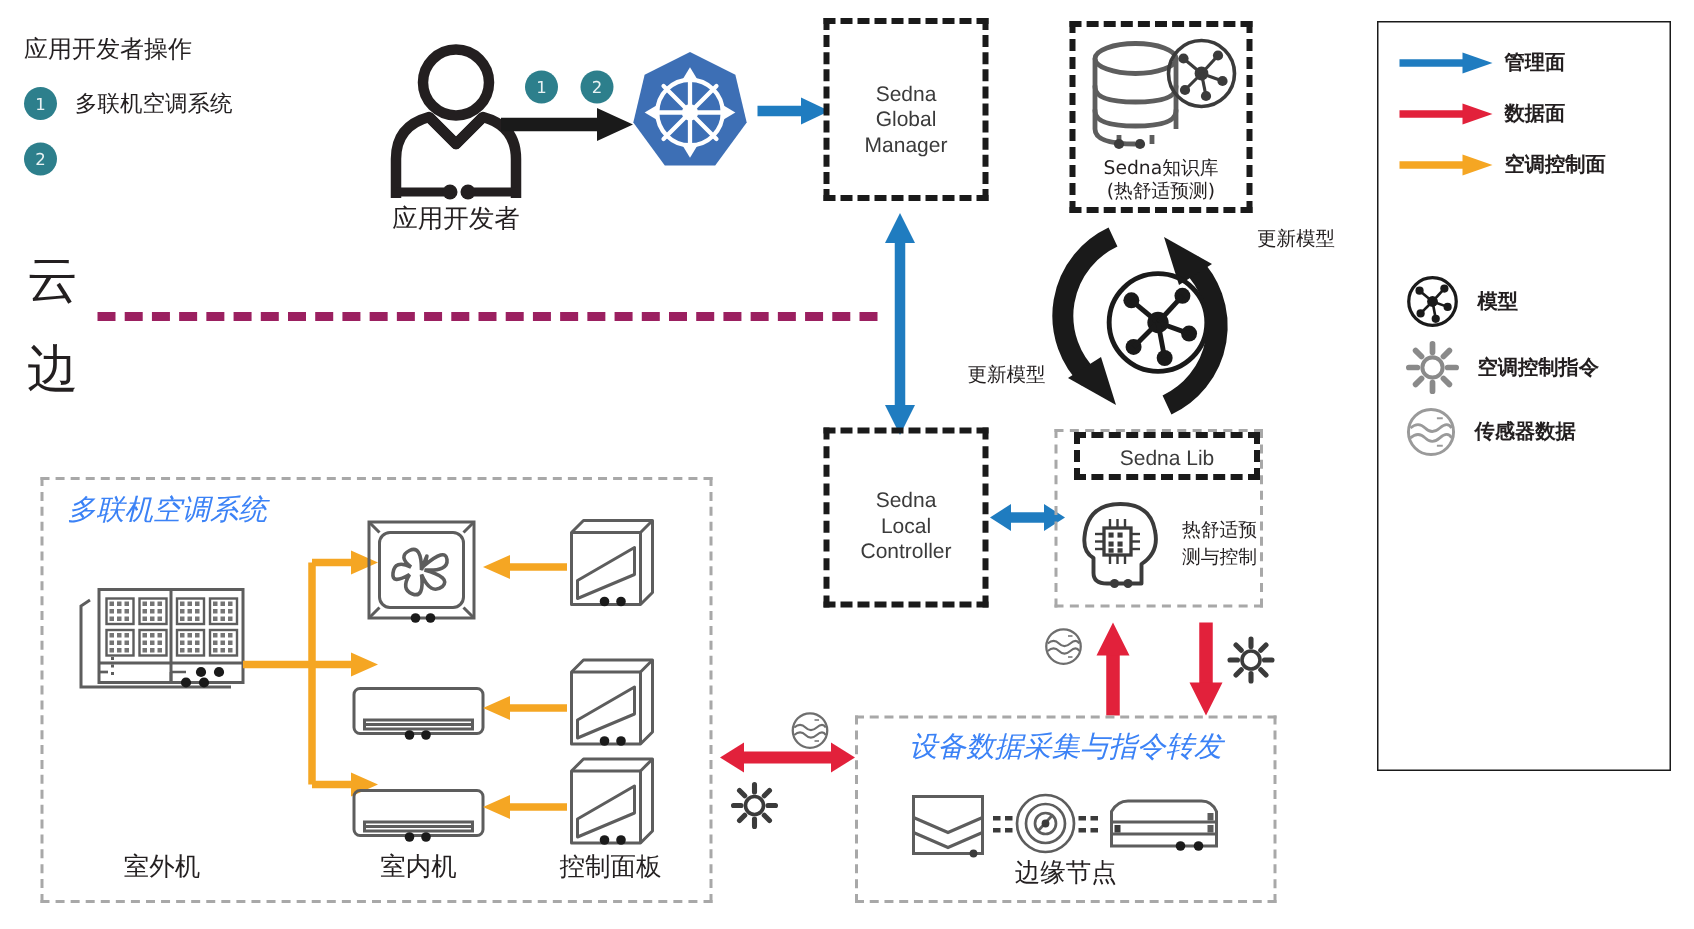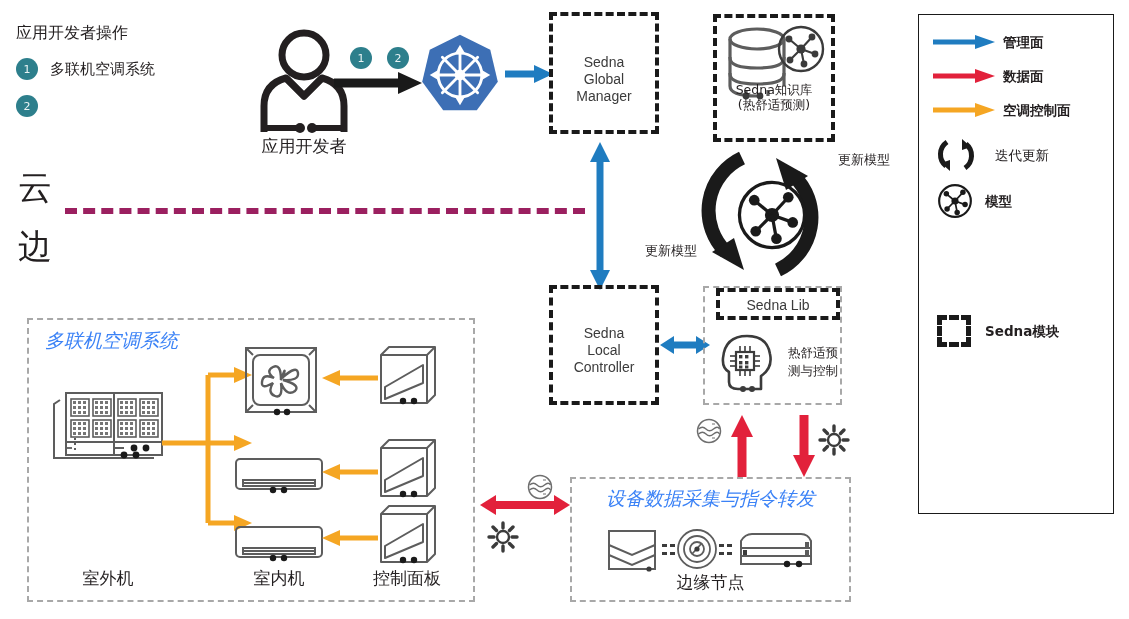--- a/index.html
+++ b/index.html
@@ -134,21 +134,21 @@
     <circle cx="28" cy="40" r="3.4" fill="#3b3b3b"></circle>
     <g stroke="#3b3b3b" stroke-width="2.1">
       <line x1="25" y1="25" x2="13" y2="15"></line>
       <line x1="25" y1="25" x2="36" y2="13"></line>
       <line x1="25" y1="25" x2="39" y2="30"></line>
       <line x1="25" y1="25" x2="14" y2="36"></line>
       <line x1="25" y1="25" x2="28" y2="40"></line>
     </g>
   </svg>
 </div>
-<div class="abs cn t-sm2" style="left:713px;top:82px;width:122px;">
+<div class="abs cn t-sm2" style="left:713px;top:104px;width:122px;">
   <div>Sedna知识库</div>
   <div>(热舒适预测)</div>
 </div>
 
 <div class="abs cn t-big" style="left:18px;top:168px;">云</div>
 <div class="abs cn t-big" style="left:18px;top:227px;">边</div>
 <div class="abs" style="left:65px;top:208px;width:520px;height:0;border-top:6px dashed #9b2060;"></div>
 
 <div class="abs" style="left:588px;top:142px;">
   <svg width="24" height="148" viewBox="0 0 24 148">
@@ -601,29 +601,20 @@
   </div>
 
   <div class="leg-row abs" style="left:14px;top:86px;">
     <svg width="62" height="18" viewBox="0 0 62 18">
       <line x1="0" y1="9" x2="44" y2="9" stroke="#f5a623" stroke-width="5"></line>
       <polygon points="62,9 42,2 42,16" fill="#f5a623"></polygon>
     </svg>
     <span class="cn t-leg-b" style="margin-left:8px;">空调控制面</span>
   </div>
 
-  <div class="leg-row abs" style="left:18px;top:120px;">
-    <svg width="46" height="40" viewBox="0 0 46 40">
-      <path d="M10 7 A 15 15 0 0 0 9 31" fill="none" stroke="#1a1a1a" stroke-width="5"></path>
-      <polygon points="13,36 4,28 13,25" fill="#1a1a1a"></polygon>
-      <path d="M28 33 A 15 15 0 0 0 29 9" fill="none" stroke="#1a1a1a" stroke-width="5"></path>
-      <polygon points="25,4 34,12 25,15" fill="#1a1a1a"></polygon>
-    </svg>
-    <span class="cn t-leg" style="margin-left:12px;">迭代更新</span>
-  </div>
 
   <div class="leg-row abs" style="left:18px;top:168px;">
     <svg width="36" height="36" viewBox="0 0 50 50">
       <circle cx="25" cy="25" r="22" fill="none" stroke="#1a1a1a" stroke-width="3"></circle>
       <circle cx="25" cy="25" r="5" fill="#1a1a1a"></circle>
       <circle cx="13" cy="15" r="3.8" fill="#1a1a1a"></circle>
         <circle cx="36" cy="13" r="3.8" fill="#1a1a1a"></circle>
       <circle cx="39" cy="30" r="3.8" fill="#1a1a1a"></circle>
         <circle cx="14" cy="36" r="3.8" fill="#1a1a1a"></circle>
       <circle cx="28" cy="41" r="3.8" fill="#1a1a1a"></circle>
@@ -631,20 +622,38 @@
         <line x1="25" y1="25" x2="13" y2="15"></line>
           <line x1="25" y1="25" x2="36" y2="13"></line>
         <line x1="25" y1="25" x2="39" y2="30"></line>
           <line x1="25" y1="25" x2="14" y2="36"></line>
         <line x1="25" y1="25" x2="28" y2="41"></line>
       </g>
     </svg>
     <span class="cn t-leg-b" style="margin-left:12px;">模型</span>
   </div>
 
-
-
-  <div class="leg-row abs" style="left:18px;top:300px;">
-    <div style="width:34px;height:32px;border:5px dashed #1a1a1a;box-sizing:border-box;"></div>
-    <span class="cn t-leg-b" style="margin-left:14px;">Sedna模块</span>
-  </div>
+  <div class="leg-row abs" style="left:18px;top:212px;">
+    <svg width="36" height="36" viewBox="0 0 32 32">
+      <g fill="none" stroke="#8a8a8a" stroke-width="2.4">
+        <circle cx="16" cy="16" r="6"></circle>
+        <path d="M16 2 L16 7 M16 25 L16 30 M2 16 L7 16 M25 16 L30 16
+                 M6 6 L9.5 9.5 M22.5 22.5 L26 26 M26 6 L22.5 9.5 M9.5 22.5 L6 26" stroke-linecap="round" stroke-width="3.4"></path>
+      </g>
+    </svg>
+    <span class="cn t-leg-b" style="margin-left:12px;">空调控制指令</span>
+  </div>
+
+  <div class="leg-row abs" style="left:18px;top:256px;">
+    <svg width="34" height="34" viewBox="0 0 26 26">
+      <circle cx="13" cy="13" r="11.5" fill="none" stroke="#9a9a9a" stroke-width="1.5"></circle>
+      <path d="M2.5 11 Q6.5 7.5 10 11 T17.5 11 T23.5 11" fill="none" stroke="#9a9a9a" stroke-width="1.4"></path>
+      <path d="M2.5 16 Q6.5 12.5 10 16 T17.5 16 T23.5 16" fill="none" stroke="#9a9a9a" stroke-width="1.4"></path>
+      <g stroke="#9a9a9a" stroke-width="1">
+          <line x1="16" y1="6" x2="19" y2="6"></line>
+          <line x1="16" y1="20" x2="19" y2="20"></line>
+        </g>
+    </svg>
+    <span class="cn t-leg-b" style="margin-left:12px;">传感器数据</span>
+  </div>
+
 
 </div>
 
 </body></html>

